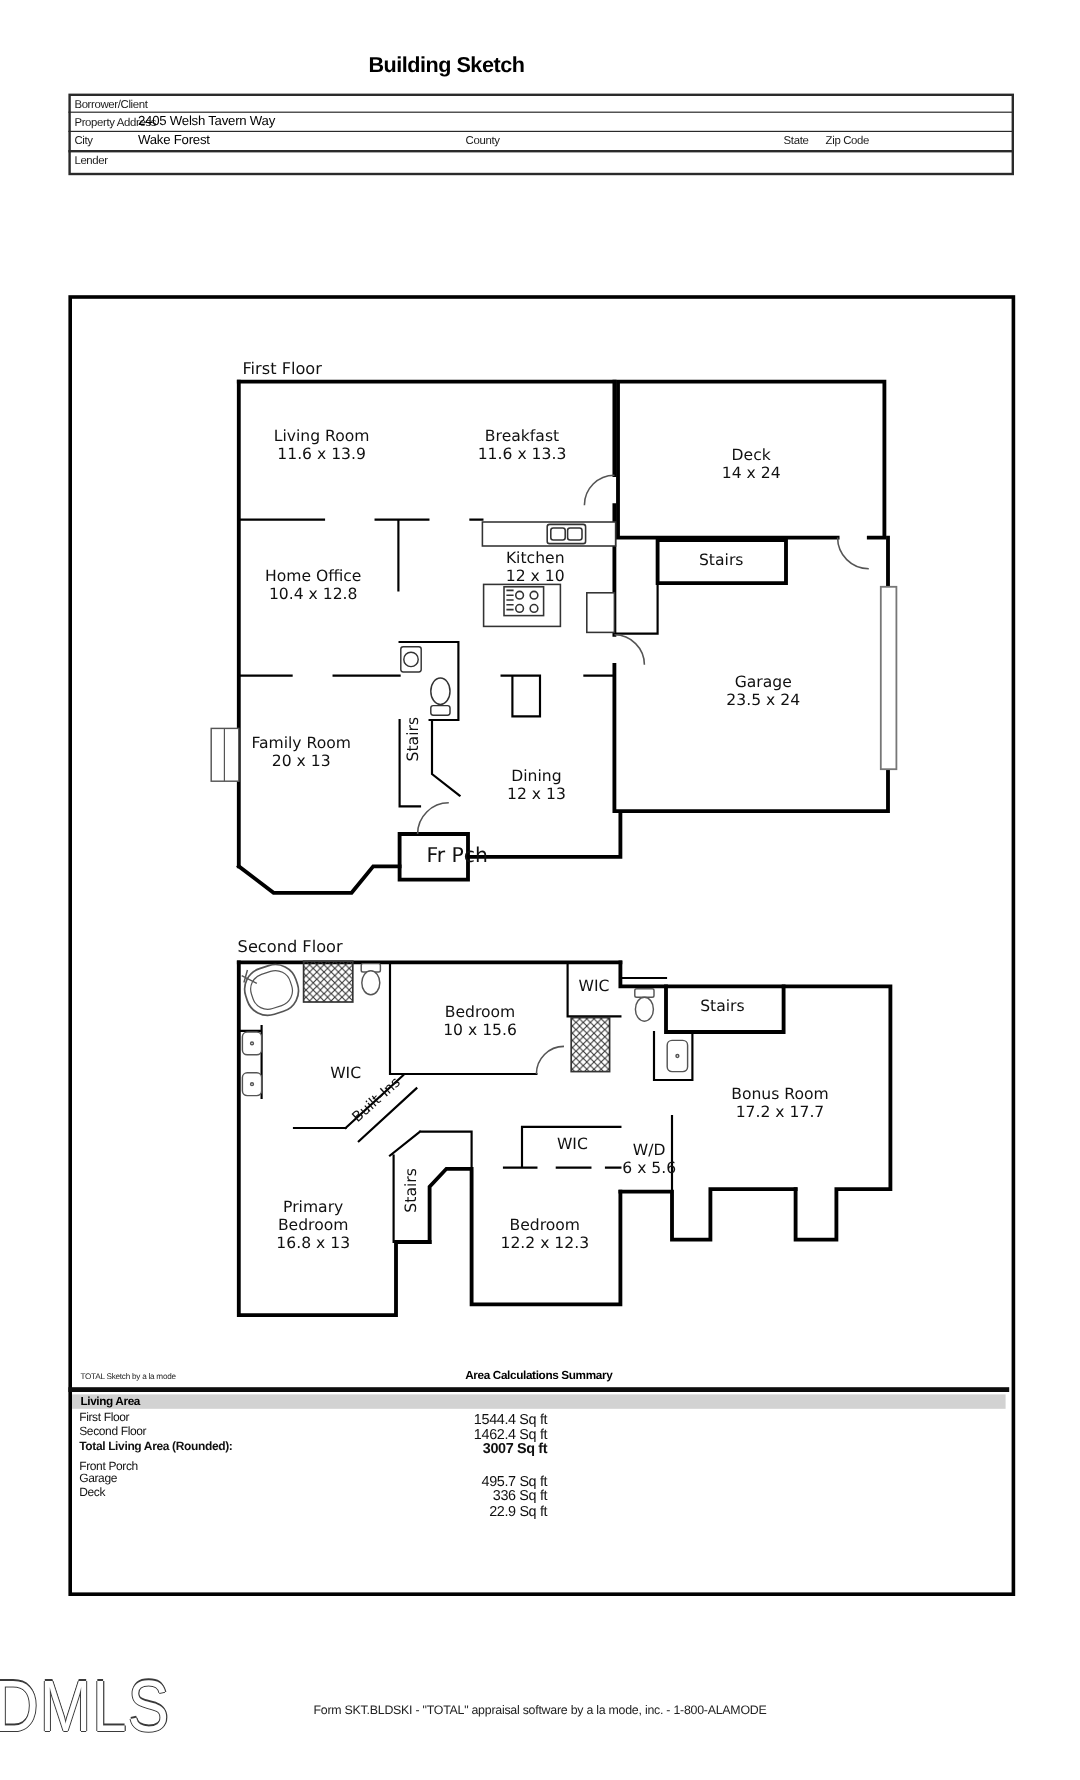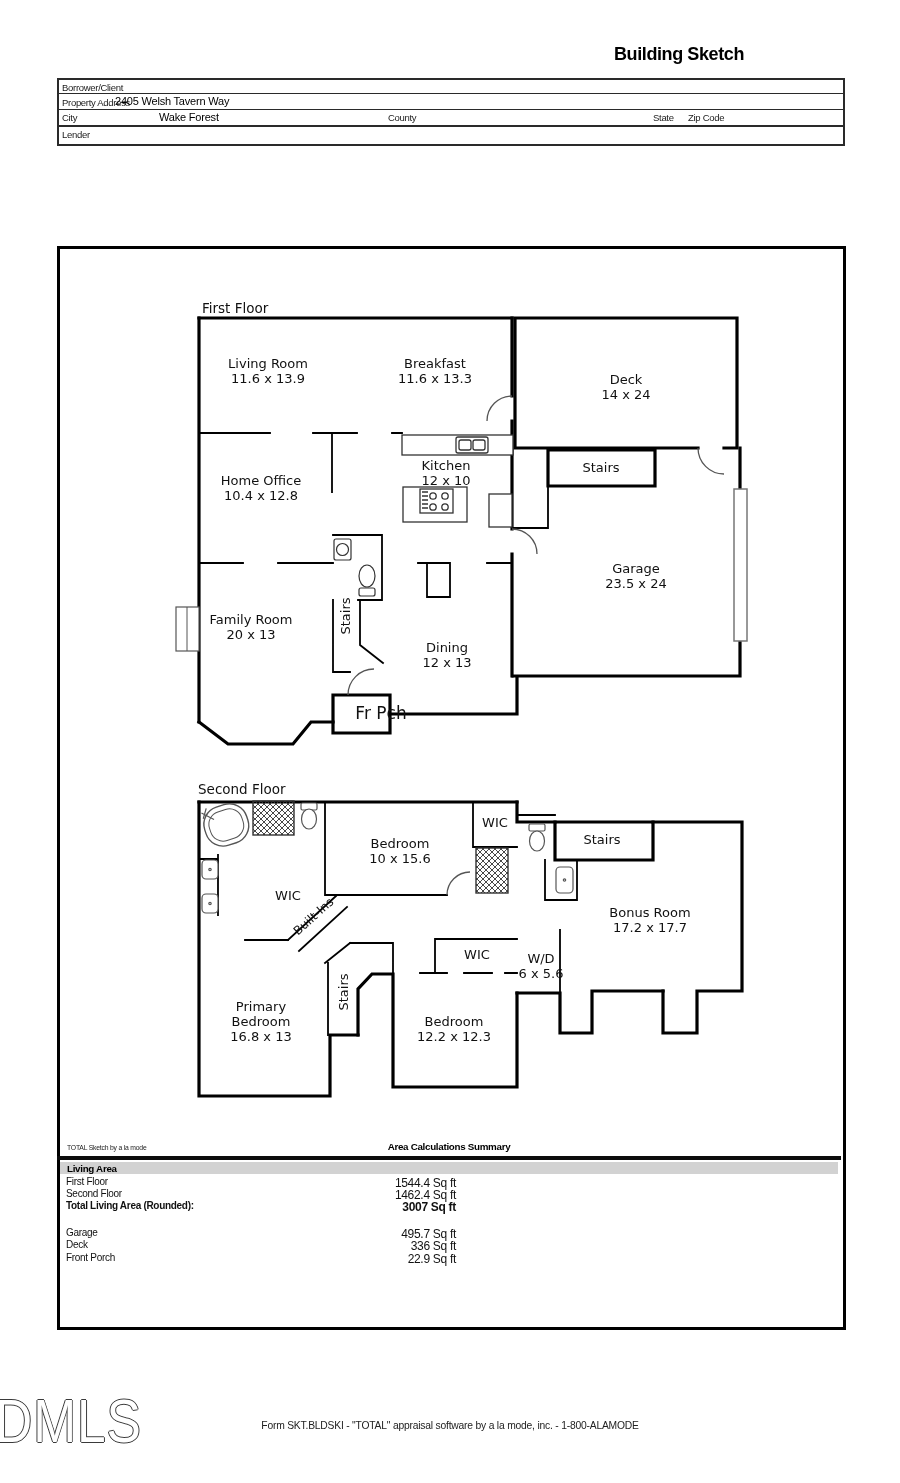--- a/index.html
+++ b/index.html
@@ -1,20 +1,20 @@
 <!DOCTYPE html>
 <html><head>
 <meta charset="utf-8">
 <style>
   html,body{margin:0;padding:0;background:#fff;}
   #page{position:relative;width:900px;height:1483px;background:#fff;overflow:hidden;
         font-family:"Liberation Sans",sans-serif;color:#111;}
   .abs{position:absolute;}
   
-  .title{left:0;top:44px;width:744px;text-align:right;font-size:18px;font-weight:bold;
+  .title{left:0;top:44px;width:744px;text-align:center;font-size:18px;font-weight:bold;
          letter-spacing:-0.4px;color:#000;}
   .formbox{left:57px;top:78px;width:784px;height:64px;border:2px solid #2a2a2a;background:#fff;}
   .rowline{left:57px;background:#2a2a2a;height:1.4px;width:788px;}
   .flabel9{font-size:9.5px;letter-spacing:-0.3px;color:#1a1a1a;}
   .fval{font-size:11px;letter-spacing:-0.2px;color:#000;}
   
   .bigborder{left:57px;top:246px;width:783px;height:1078px;border:3px solid #000;}
   .planlabel{font-size:13.5px;font-family:"DejaVu Sans",sans-serif;color:#111;}
   .room{transform:translate(-50%,-50%);text-align:center;font-size:13px;line-height:1.14;
         font-family:"DejaVu Sans",sans-serif;color:#111;white-space:nowrap;}
@@ -47,21 +47,21 @@
   <div class="abs title">Building Sketch</div>
 
   <div class="abs formbox"></div>
   <div class="abs rowline" style="top:93px;"></div>
   <div class="abs rowline" style="top:109px;"></div>
   <div class="abs rowline" style="top:125px;height:2px;"></div>
   <div class="abs flabel9" style="left:62px;top:82px;">Borrower/Client</div>
   <div class="abs flabel9" style="left:62px;top:97px;">Property Address</div>
   <div class="abs fval" style="left:115px;top:95px;">2405 Welsh Tavern Way</div>
   <div class="abs flabel9" style="left:62px;top:112px;">City</div>
-  <div class="abs fval" style="left:115px;top:111px;margin-left:44px;">Wake Forest</div>
+  <div class="abs fval" style="left:115px;top:111px;">Wake Forest</div>
   <div class="abs flabel9" style="left:388px;top:112px;">County</div>
   <div class="abs flabel9" style="left:610px;top:112px;margin-left:43px;">State</div>
   <div class="abs flabel9" style="left:688px;top:112px;">Zip Code</div>
   <div class="abs flabel9" style="left:62px;top:129px;">Lender</div>
 
   <div class="abs bigborder"></div>
 
   <svg width="900" height="1483" viewBox="0 0 900 1483">
     <defs>
       <pattern id="hatch" width="6" height="6" patternUnits="userSpaceOnUse">
@@ -265,19 +265,19 @@
   <div class="abs srow-val" style="top:1176px;">1544.4 Sq ft</div>
   <div class="abs srow-label" style="top:1188px;">Second Floor</div>
   <div class="abs srow-val" style="top:1188px;">1462.4 Sq ft</div>
   <div class="abs srow-label bold" style="top:1200px;">Total Living Area (Rounded):</div>
   <div class="abs srow-val bold" style="top:1200px;">3007 Sq ft</div>
 
   <div class="abs srow-label" style="top:1227px;">Garage</div>
   <div class="abs srow-val" style="top:1227px;">495.7 Sq ft</div>
   <div class="abs srow-label" style="top:1239px;">Deck</div>
   <div class="abs srow-val" style="top:1239px;">336 Sq ft</div>
-  <div class="abs srow-label" style="top:1252px;text-align:center;">Front Porch</div>
+  <div class="abs srow-label" style="top:1217px;text-align:center;">Front Porch</div>
   <div class="abs srow-val" style="top:1252px;">22.9 Sq ft</div>
 
   <div class="abs watermark">DMLS</div>
   <div class="abs formline">Form SKT.BLDSKI - "TOTAL" appraisal software by a la mode, inc. - 1-800-ALAMODE</div>
 
 </div>
 
 </body></html>

